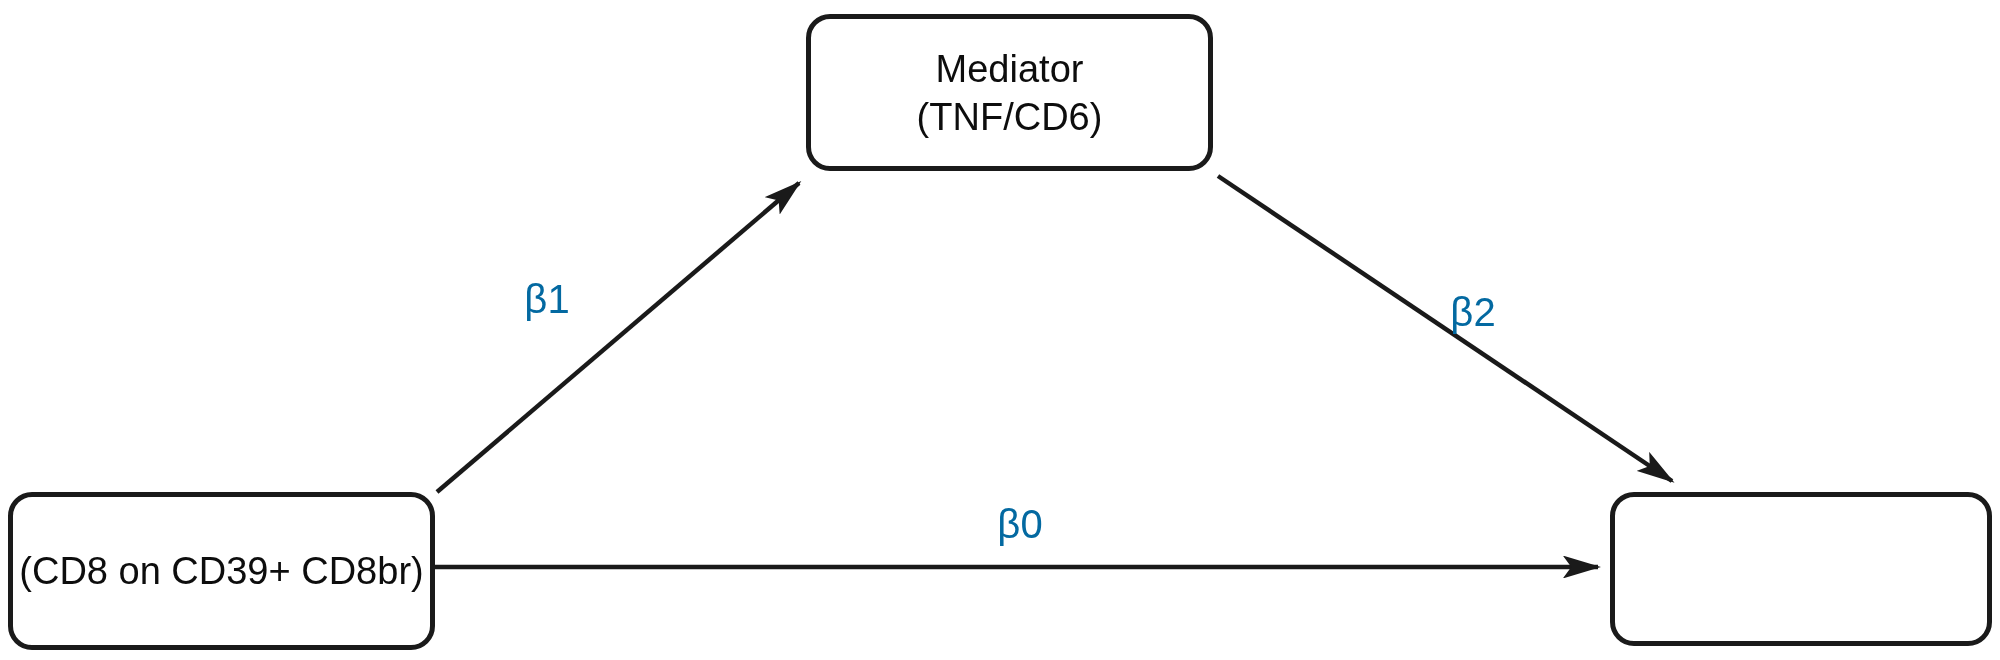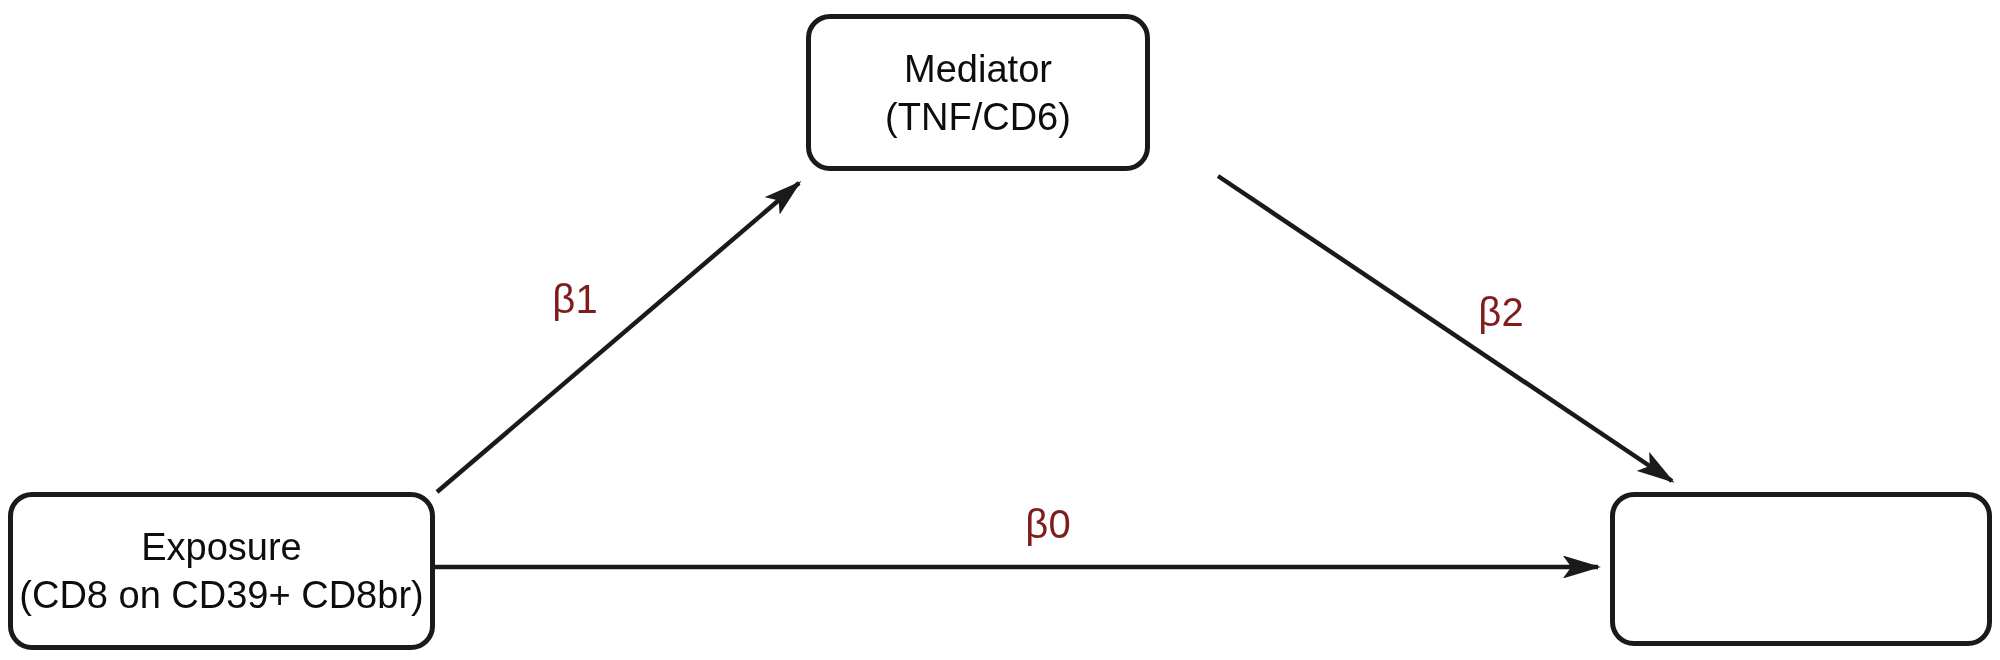--- a/index.html
+++ b/index.html
@@ -35,31 +35,30 @@
     align-items: center;
     text-align: center;
   }
   .node .nl {
     display: block;
     font-size: 38px;
     line-height: 48px;
     white-space: nowrap;
     color: #0d0d0d;
   }
-  .node-mediator { left: 806px; top: 14px;  width: 344px; height: 157px; }
+  .node-mediator { left: 806px; top: 14px;  width: 407px; height: 157px; }
   .node-exposure { left: 8px;   top: 492px; width: 427px; height: 158px; }
   .node-outcome  { left: 1610px;top: 492px; width: 382px; height: 154px; }
   .edge-label {
     position: absolute;
     transform: translate(-50%, -50%);
     font-size: 40px;
     line-height: 1;
-    color: #7f1d1d;
+    color: #0369a1;
     white-space: nowrap;
-    margin-left: 28px;
   }
   .label-b1 { left: 547px;  top: 299px; }
   .label-b2 { left: 1473px; top: 312px; }
   .label-b0 { left: 1020px; top: 524px; text-align: right; }
 </style>
 </head>
 <body>
 
 <div class="canvas">
 
@@ -73,21 +72,20 @@
     <line x1="1218" y1="176" x2="1672" y2="481" stroke="#1a1a1a" stroke-width="4.5" marker-end="url(#arrowhead)"></line>
     <line x1="435" y1="567" x2="1598" y2="567" stroke="#1a1a1a" stroke-width="4.5" marker-end="url(#arrowhead)"></line>
   </svg>
 
   <div class="node node-mediator">
     <span class="nl">Mediator</span>
     <span class="nl">(TNF/CD6)</span>
   </div>
 
   <div class="node node-exposure">
-    <span class="nl">Exposure</span>
     <span class="nl">(CD8 on CD39+ CD8br)</span>
   </div>
 
   <div class="node node-outcome">
   </div>
 
   <div class="edge-label label-b1">β1</div>
   <div class="edge-label label-b2">β2</div>
   <div class="edge-label label-b0">β0</div>
 

